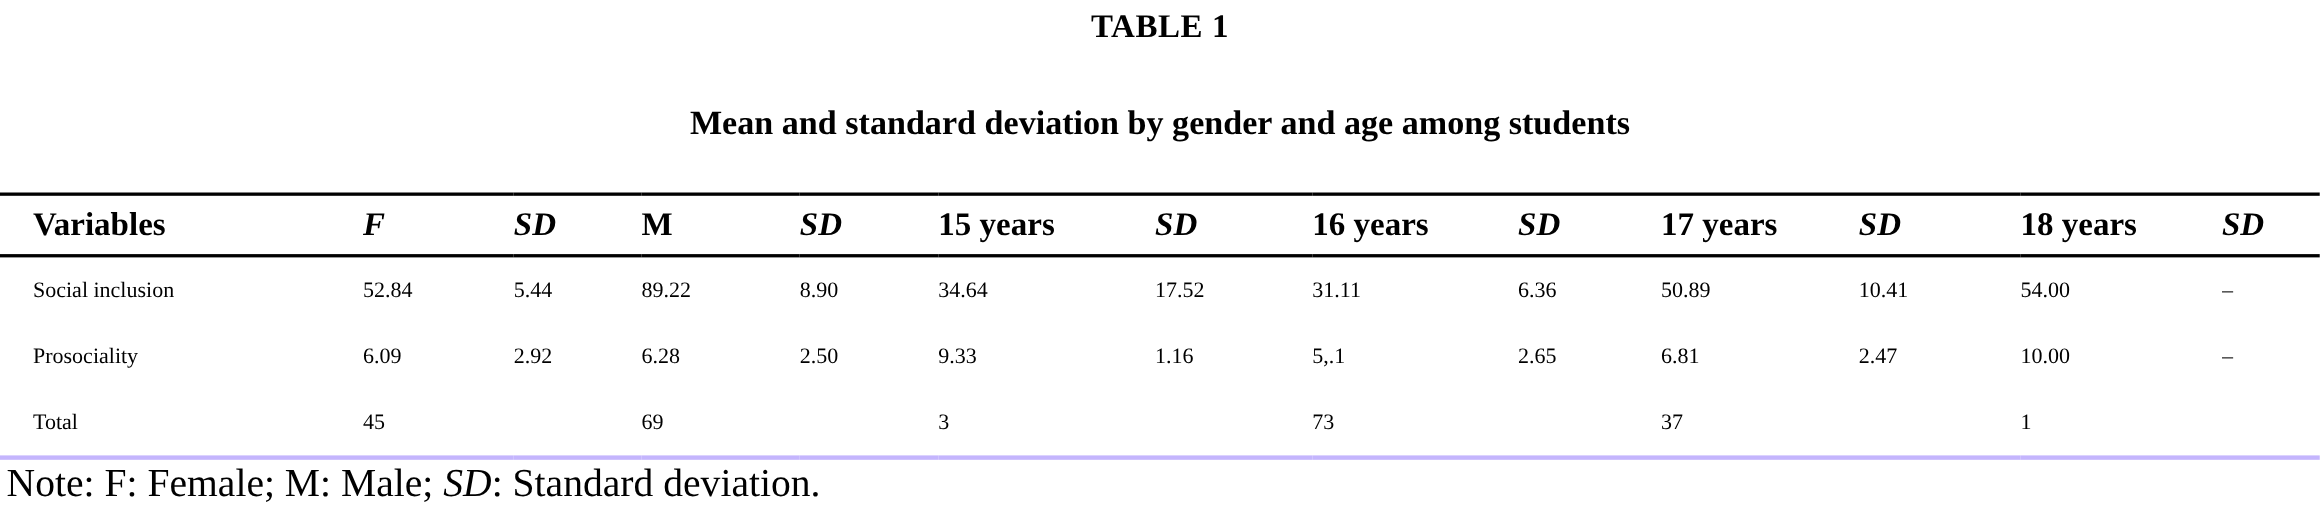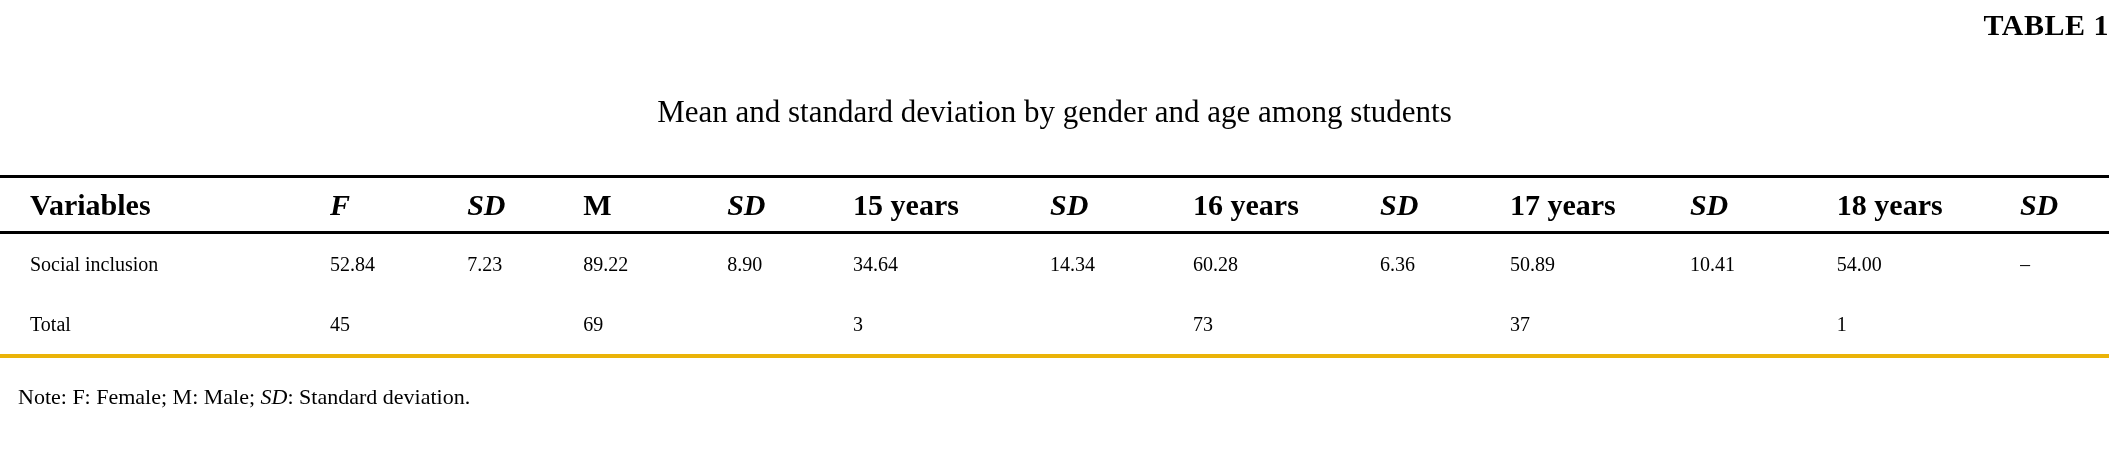--- a/index.html
+++ b/index.html
@@ -8,45 +8,45 @@
     position: relative;
     width: 2109px;
     height: 476px;
     background: #ffffff;
     color: #000000;
     font-family: "Liberation Serif", serif;
     overflow: hidden;
   }
   .caption {
     padding-top: 8px;
-    text-align: right;
+    text-align: center;
     font-weight: bold;
     font-size: 30px;
     line-height: 34px;
     letter-spacing: 0.5px;
   }
   .subtitle {
     margin-top: 52px;
     text-align: center;
-    font-weight: normal;
+    font-weight: bold;
     font-size: 31px;
     line-height: 36px;
   }
   table.data-table {
     width: 100%;
     border-collapse: collapse;
     table-layout: fixed;
     margin-top: 45px;
   }
   table.data-table thead tr {
     border-top: 3px solid #000000;
     border-bottom: 3px solid #000000;
   }
   table.data-table tbody tr:last-child {
-    border-bottom: 4px solid #eab308;
+    border-bottom: 4px solid #c4b5fd;
     padding-left: 44px;
   }
   th {
     text-align: left;
     font-weight: bold;
     font-size: 30px;
     line-height: 34px;
     padding: 10px 0 9px 0;
     white-space: nowrap;
     overflow: hidden;
@@ -55,24 +55,24 @@
   td {
     text-align: left;
     font-size: 20px;
     line-height: 34px;
     padding: 13px 0 13px 0;
     white-space: nowrap;
     overflow: hidden;
   }
   th:first-child, td:first-child { padding-left: 30px; }
   .note {
-    margin-top: 21px;
-    font-size: 22px;
+    margin-top: 3px;
+    font-size: 36px;
     line-height: 36px;
-    padding-left: 18px;
+    padding-left: 6px;
   }
   .note .italic { font-style: italic; }
 </style>
 </head>
 <body>
 
 <div class="page">
   <div class="caption">TABLE 1</div>
 
   <div class="subtitle">Mean and standard deviation by gender and age among students</div>
@@ -107,30 +107,45 @@
           <th>17 years</th>
           <th class="italic">SD</th>
           <th>18 years</th>
           <th class="italic">SD</th>
         </tr>
     </thead>
     <tbody id="body-rows">
         <tr>
           <td>Social inclusion</td>
           <td>52.84</td>
-          <td>7.23</td>
+          <td>5.44</td>
           <td>89.22</td>
           <td>8.90</td>
           <td>34.64</td>
-          <td>14.34</td>
-          <td>60.28</td>
+          <td>17.52</td>
+          <td>31.11</td>
           <td>6.36</td>
           <td>50.89</td>
           <td>10.41</td>
           <td>54.00</td>
+          <td>–</td>
+        </tr>
+        <tr>
+          <td>Prosociality</td>
+          <td>6.09</td>
+          <td>2.92</td>
+          <td>6.28</td>
+          <td>2.50</td>
+          <td>9.33</td>
+          <td>1.16</td>
+          <td>5,.1</td>
+          <td>2.65</td>
+          <td>6.81</td>
+          <td>2.47</td>
+          <td>10.00</td>
           <td>–</td>
         </tr>
         <tr>
           <td>Total</td>
           <td>45</td>
           <td></td>
           <td>69</td>
           <td></td>
           <td>3</td>
           <td></td>

